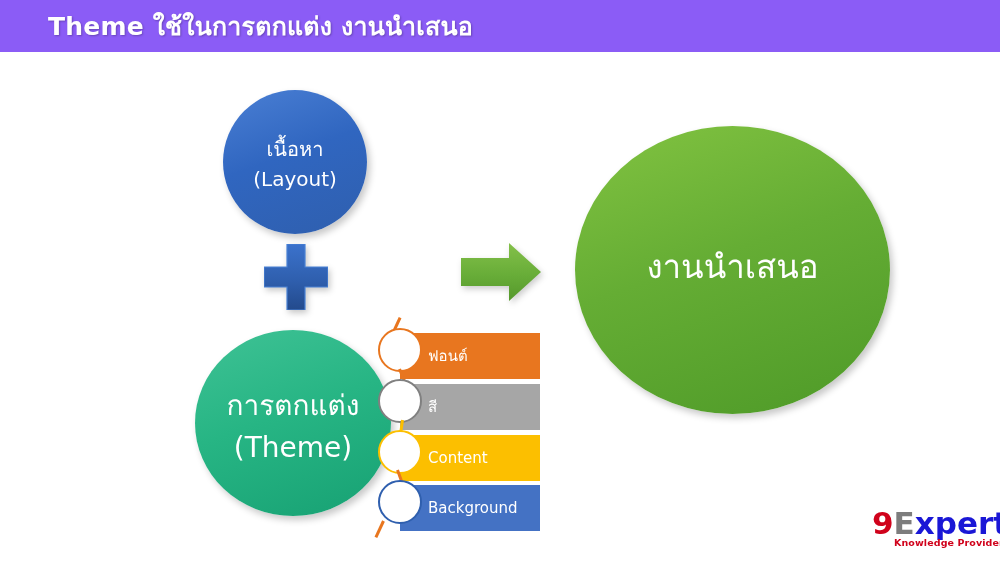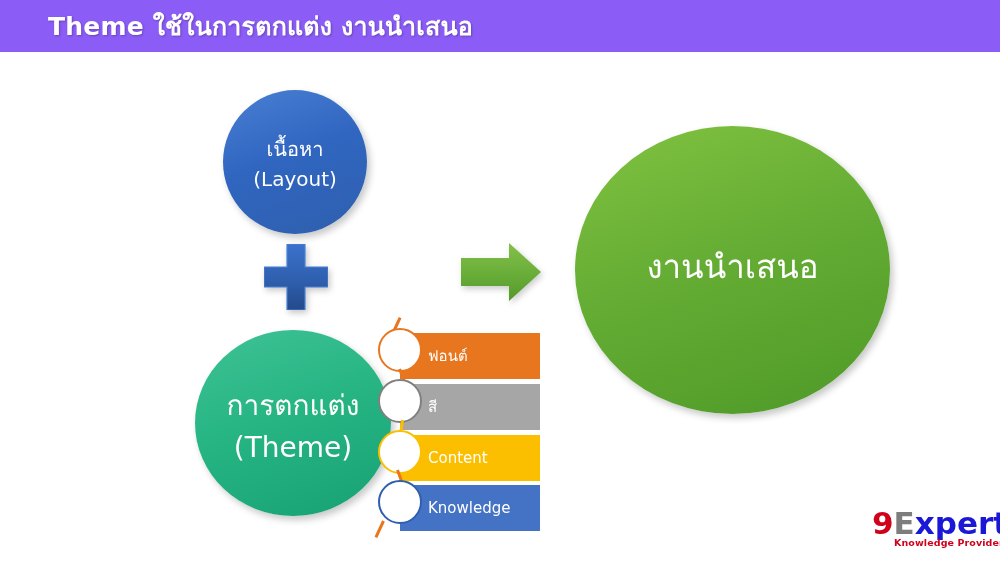--- a/index.html
+++ b/index.html
@@ -214,21 +214,21 @@
       <div class="attr-bar" style="top:435px; background:#fcbf00;">
         <span class="attr-bar-label">Content</span>
       </div>
       <div class="attr-node" style="top:430px; border-color:#fcbf00;"></div>
     </div>
 
     <div class="attr-connector" style="left:396px; top:470px; height:18px; transform:rotate(-20deg); transform-origin:top center;"></div>
 
     <div class="attr-row">
       <div class="attr-bar" style="top:485px; background:#4472c4;">
-        <span class="attr-bar-label">Knowledge</span>
+        <span class="attr-bar-label">Background</span>
       </div>
       <div class="attr-node" style="top:480px; border-color:#2f5fae;"></div>
     </div>
 
     <div class="attr-connector" style="left:382px; top:521px; height:18px; transform:rotate(25deg); transform-origin:top center;"></div>
   </div>
 
   <div class="circle" id="presentation-circle">
     <span class="line1">งานนำเสนอ</span>
   </div>

